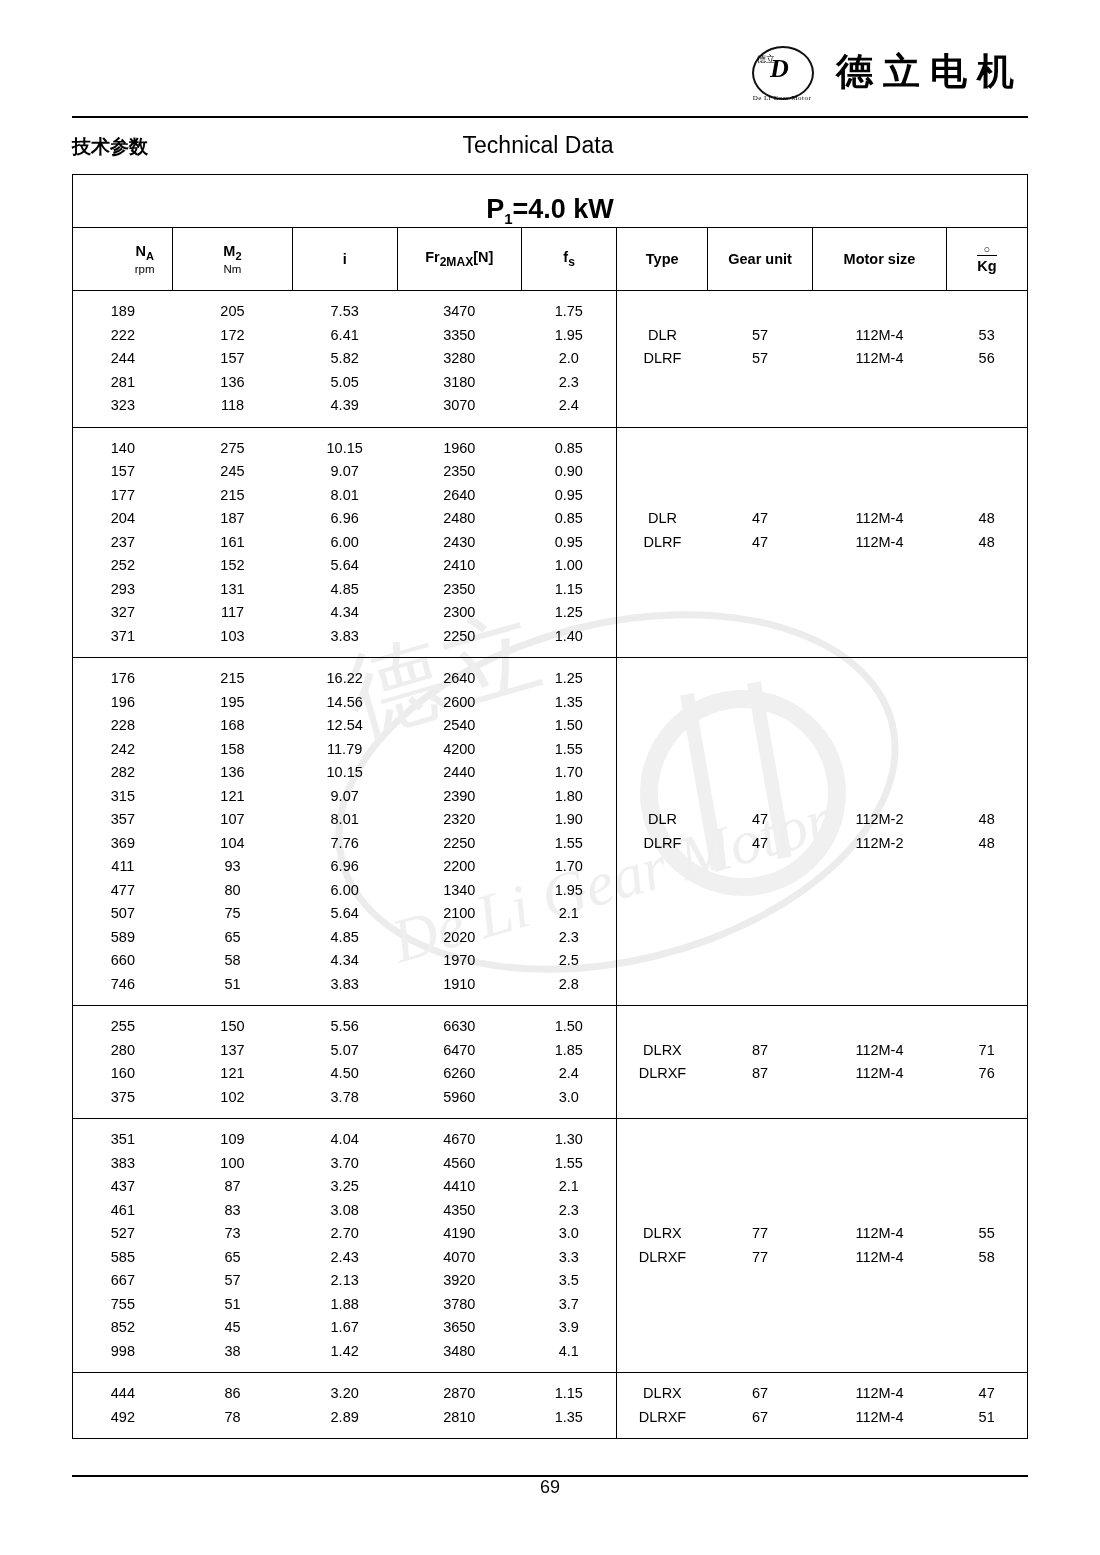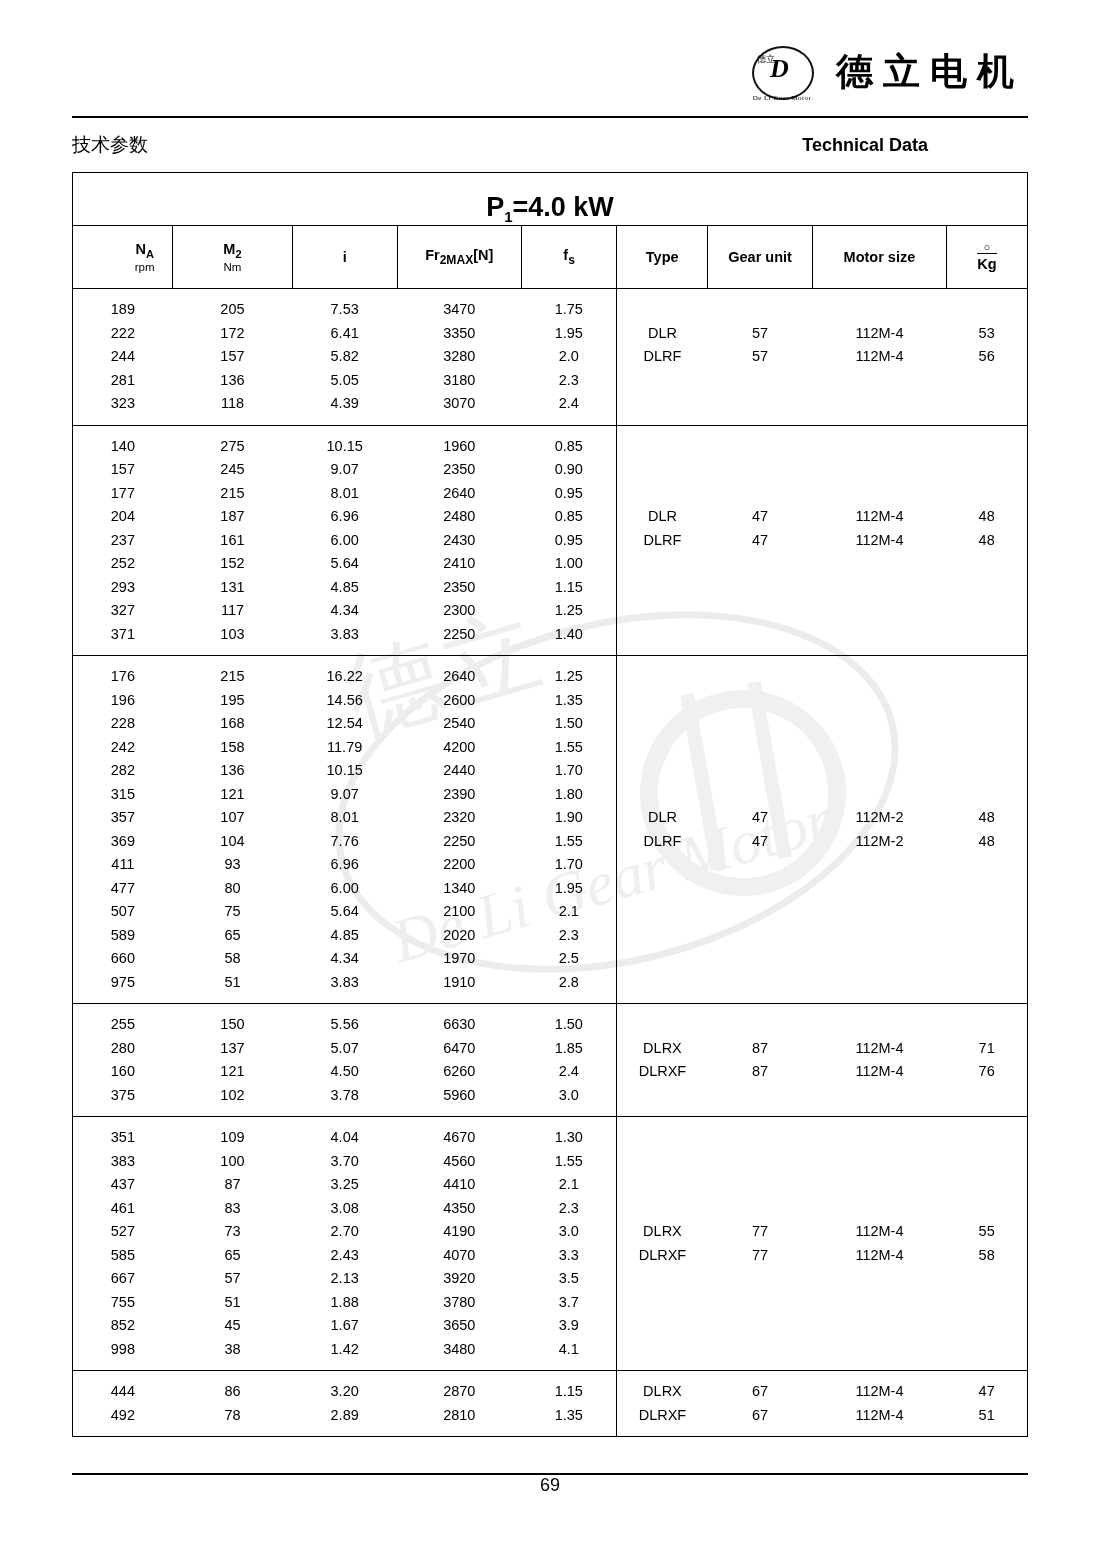--- a/index.html
+++ b/index.html
@@ -140,27 +140,27 @@
     position: relative;
     z-index: 2;
     display: flex;
     align-items: baseline;
     margin-top: 14px;
     margin-bottom: 14px;
   }
   .title-cn {
     font-family: "DejaVu Sans", sans-serif;
     font-size: 19px;
-    font-weight: normal;
+    font-weight: bold;
   }
   .title-en {
     flex: 1;
-    text-align: right;
-    font-size: 18px;
-    font-weight: bold;
+    text-align: center;
+    font-size: 23px;
+    font-weight: normal;
     margin-right: 100px;
   }
 
   
   .tbl-wrap {
     position: relative;
     z-index: 2;
   }
   .power-box {
     border: 1.5px solid #000;
@@ -609,21 +609,21 @@
             <td>58</td>
             <td>4.34</td>
             <td>1970</td>
             <td class="divider-after">2.5</td>
             <td class="rt"></td>
             <td class="rt"></td>
             <td class="rt"></td>
             <td class="right-edge rt"></td>
           </tr>
           <tr class="grp-last">
-            <td class="left-edge">975</td>
+            <td class="left-edge">746</td>
             <td>51</td>
             <td>3.83</td>
             <td>1910</td>
             <td class="divider-after">2.8</td>
             <td class="rt"></td>
             <td class="rt"></td>
             <td class="rt"></td>
             <td class="right-edge rt"></td>
           </tr>
           <tr class="grp-sep grp-first">

